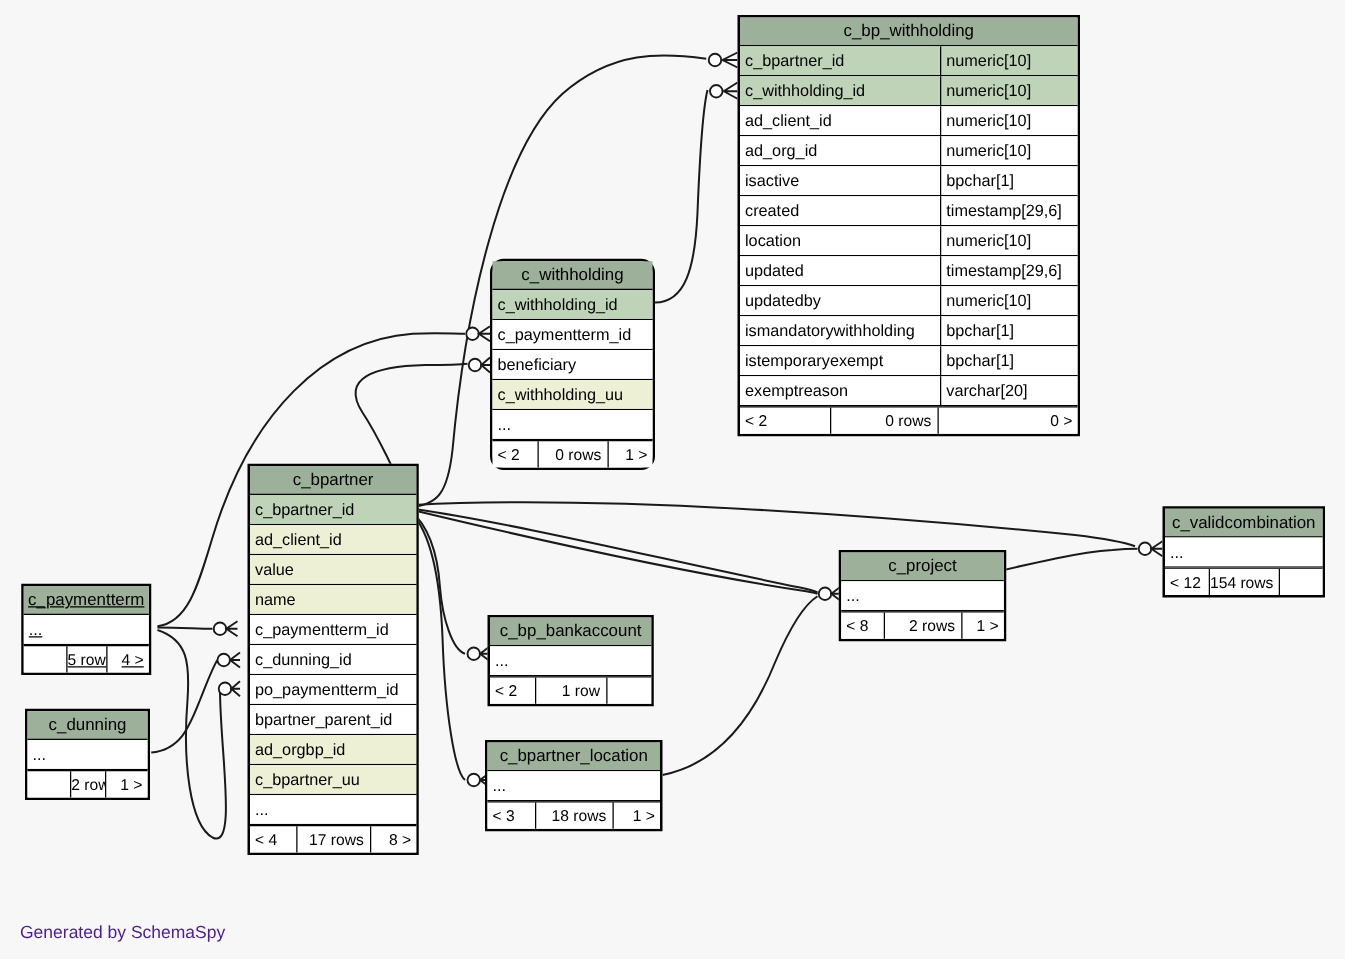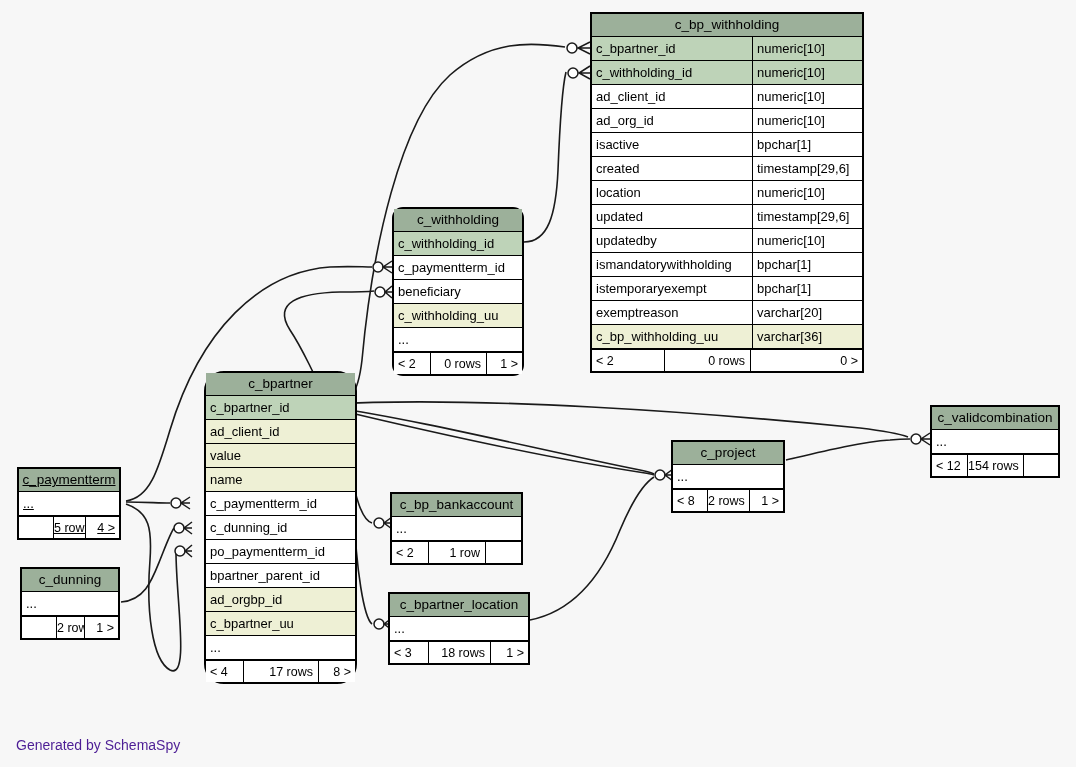--- a/index.html
+++ b/index.html
@@ -190,24 +190,20 @@
           <div class="ctype" style="flex-basis: 110px;">bpchar[1]</div>
         </div>
         <div class="row r-pl">
           <div class="cname">istemporaryexempt</div>
           <div class="ctype" style="flex-basis: 110px;">bpchar[1]</div>
         </div>
         <div class="row r-pl">
           <div class="cname">exemptreason</div>
           <div class="ctype" style="flex-basis: 110px;">varchar[20]</div>
         </div>
-        <div class="row r-idx">
-          <div class="cname">c_bp_withholding_uu</div>
-          <div class="ctype" style="flex-basis: 110px;">varchar[36]</div>
-        </div>
         <div class="tfoot">
           <div class="fcell f-left" style="flex-basis: 72px;">&lt; 2</div>
           <div class="fcell f-mid">0 rows</div>
           <div class="fcell f-right" style="flex-basis: 112px;">0 &gt;</div>
         </div>
       </div>
       <div class="table" style="left: 392px; top: 207px; width: 132px; border-radius: 11px;">
         <div class="thead">c_withholding</div>
         <div class="row r-pk">
           <div class="cname">c_withholding_id</div>
@@ -223,21 +219,21 @@
         </div>
         <div class="row r-pl">
           <div class="cname">...</div>
         </div>
         <div class="tfoot">
           <div class="fcell f-left" style="flex-basis: 36px;">&lt; 2</div>
           <div class="fcell f-mid">0 rows</div>
           <div class="fcell f-right" style="flex-basis: 36px;">1 &gt;</div>
         </div>
       </div>
-      <div class="table" style="left: 204px; top: 371px; width: 153px; border-radius: 20px;">
+      <div class="table" style="left: 198px; top: 371px; width: 137px;">
         <div class="thead">c_bpartner</div>
         <div class="row r-pk">
           <div class="cname">c_bpartner_id</div>
         </div>
         <div class="row r-idx">
           <div class="cname">ad_client_id</div>
         </div>
         <div class="row r-idx">
           <div class="cname">value</div>
         </div>
@@ -308,21 +304,21 @@
         <div class="thead">c_bpartner_location</div>
         <div class="row r-pl">
           <div class="cname">...</div>
         </div>
         <div class="tfoot">
           <div class="fcell f-left" style="flex-basis: 38px;">&lt; 3</div>
           <div class="fcell f-mid">18 rows</div>
           <div class="fcell f-right" style="flex-basis: 38px;">1 &gt;</div>
         </div>
       </div>
-      <div class="table" style="left: 671px; top: 440px; width: 114px;">
+      <div class="table" style="left: 671px; top: 440px; width: 134px;">
         <div class="thead">c_project</div>
         <div class="row r-pl">
           <div class="cname">...</div>
         </div>
         <div class="tfoot">
           <div class="fcell f-left" style="flex-basis: 34px;">&lt; 8</div>
           <div class="fcell f-mid">2 rows</div>
           <div class="fcell f-right" style="flex-basis: 34px;">1 &gt;</div>
         </div>
       </div>

